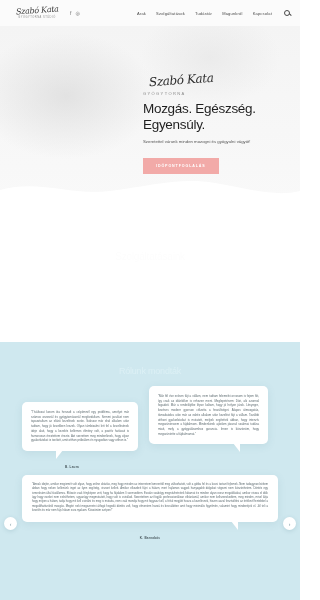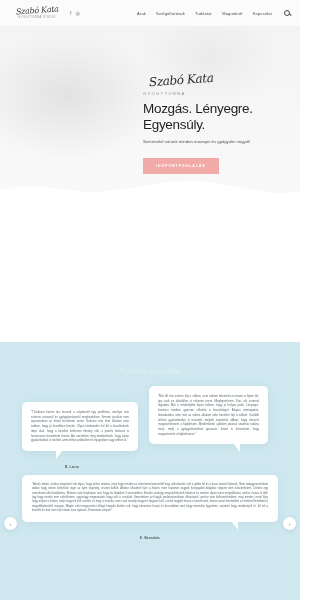--- a/index.html
+++ b/index.html
@@ -180,21 +180,21 @@
   </div>
 
   <section class="hero">
     <div class="hero-img-tint"></div>
 
     <div class="hero-content">
       <div class="hero-logo">
         <div class="hero-script">Szabó Kata</div>
         <div class="hero-sub-logo">GYÓGYTORNA</div>
       </div>
-      <h1 class="hero-title">Mozgás. Lényegre. Egyensúly.</h1>
+      <h1 class="hero-title">Mozgás. Egészség. Egyensúly.</h1>
       <p class="hero-lead">Szeretettel várunk minden mozogni és gyógyulni vágyót!</p>
       <button class="cta">IDŐPONTFOGLALÁS</button>
     </div>
 
     <div class="wave-top">
       <svg viewBox="0 0 300 26" preserveAspectRatio="none" aria-hidden="true">
         <path d="M0,14 C40,3 70,20 110,15 C150,10 180,1 215,7 C250,13 275,21 300,15 L300,26 L0,26 Z" fill="#ffffff"></path>
       </svg>
     </div>
   </section>

